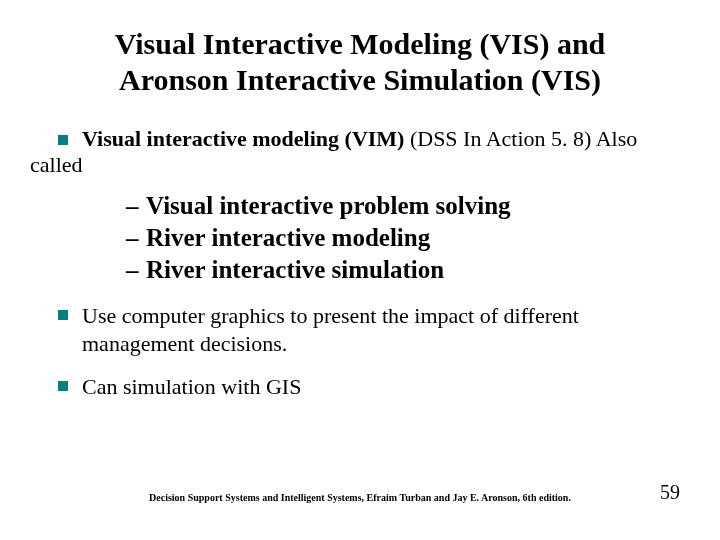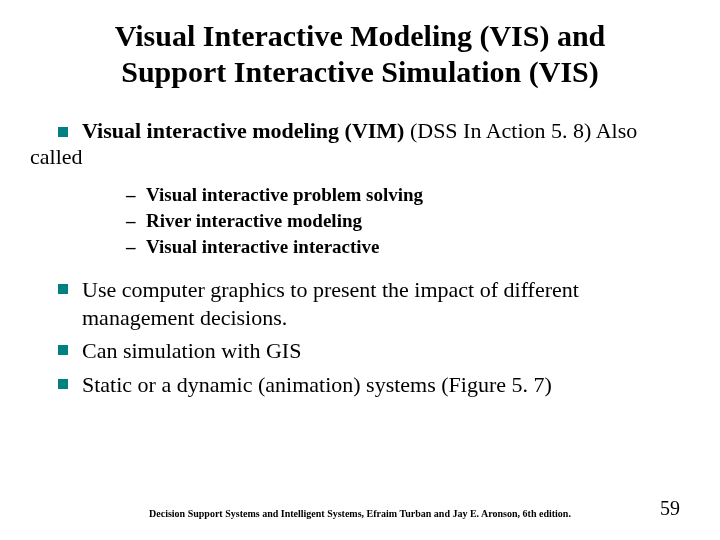--- a/index.html
+++ b/index.html
@@ -7,21 +7,21 @@
     padding: 0;
     width: 720px;
     height: 540px;
     background: #ffffff;
     font-family: "Times New Roman", Times, serif;
     color: #000;
     position: relative;
     overflow: hidden;
   }
   .slide {
-    padding: 18px 30px 0 30px;
+    padding: 26px 30px 0 30px;
     box-sizing: border-box;
     width: 100%;
     height: 100%;
     position: relative;
   }
   .title {
     font-size: 30px;
     font-weight: bold;
     text-align: center;
     line-height: 1.2;
@@ -39,52 +39,52 @@
     margin: 0 14px 0 28px;
     vertical-align: 1px;
   }
   .intro .bold {
     font-weight: bold;
   }
   .sublist {
     margin: 0 0 18px 96px;
   }
   .sublist .row {
-    font-size: 19px;
+    font-size: 25px;
     font-weight: bold;
     margin: 4px 0;
   }
   .sublist .dash {
     display: inline-block;
     width: 12px;
     margin-right: 8px;
   }
   .mainlist {
     margin-left: 28px;
   }
   .mainlist .item {
     display: flex;
     align-items: flex-start;
     font-size: 22px;
-    margin: 6px 0;
+    margin: 16px 0;
     line-height: 1.25;
   }
   .mainlist .sq {
     flex: 0 0 auto;
     width: 10px;
     height: 10px;
     background: #008080;
     margin: 8px 14px 0 0;
   }
   .mainlist .txt {
     flex: 1 1 auto;
   }
   .footer {
     position: absolute;
-    bottom: 20px;
+    bottom: 36px;
     left: 0;
     width: 100%;
     box-sizing: border-box;
     padding: 0 30px;
   }
   .footer-ref {
     font-size: 10px;
     font-weight: bold;
     text-align: center;
     line-height: 1.3;
@@ -99,51 +99,47 @@
     margin-top: 41px;
   }
 </style>
 </head>
 <body>
 
 <div class="slide">
 
   <h1 class="title">
     <span>Visual Interactive Modeling (VIS) and</span><br>
-    <span>Support Interactive Simulation (VIS)</span>
+    <span>Aronson Interactive Simulation (VIS)</span>
   </h1>
 
   <div class="intro">
     <span class="bullet"></span><span class="bold">Visual interactive modeling (VIM)</span><span> (DSS In Action 5. 8) Also called</span>
   </div>
 
   <div class="sublist">
     <div class="row">
       <span class="dash">–</span><span>Visual interactive problem solving</span>
     </div>
     <div class="row">
       <span class="dash">–</span><span>River interactive modeling</span>
     </div>
     <div class="row">
-      <span class="dash">–</span><span>Visual interactive interactive</span>
+      <span class="dash">–</span><span>River interactive simulation</span>
     </div>
   </div>
 
   <div class="mainlist">
     <div class="item">
       <span class="sq"></span>
       <span class="txt">Use computer graphics to present the impact of different management decisions.</span>
     </div>
     <div class="item">
       <span class="sq"></span>
       <span class="txt">Can simulation with GIS</span>
-    </div>
-    <div class="item">
-      <span class="sq"></span>
-      <span class="txt">Static or a dynamic (animation) systems (Figure 5. 7)</span>
     </div>
   </div>
 
   <div class="footer">
     <div class="footer-ref">
       <span>Decision Support Systems and Intelligent Systems, Efraim Turban and Jay E. Aronson, 6th edition.</span><br>
     </div>
     <div class="page-num">59</div>
   </div>
 

